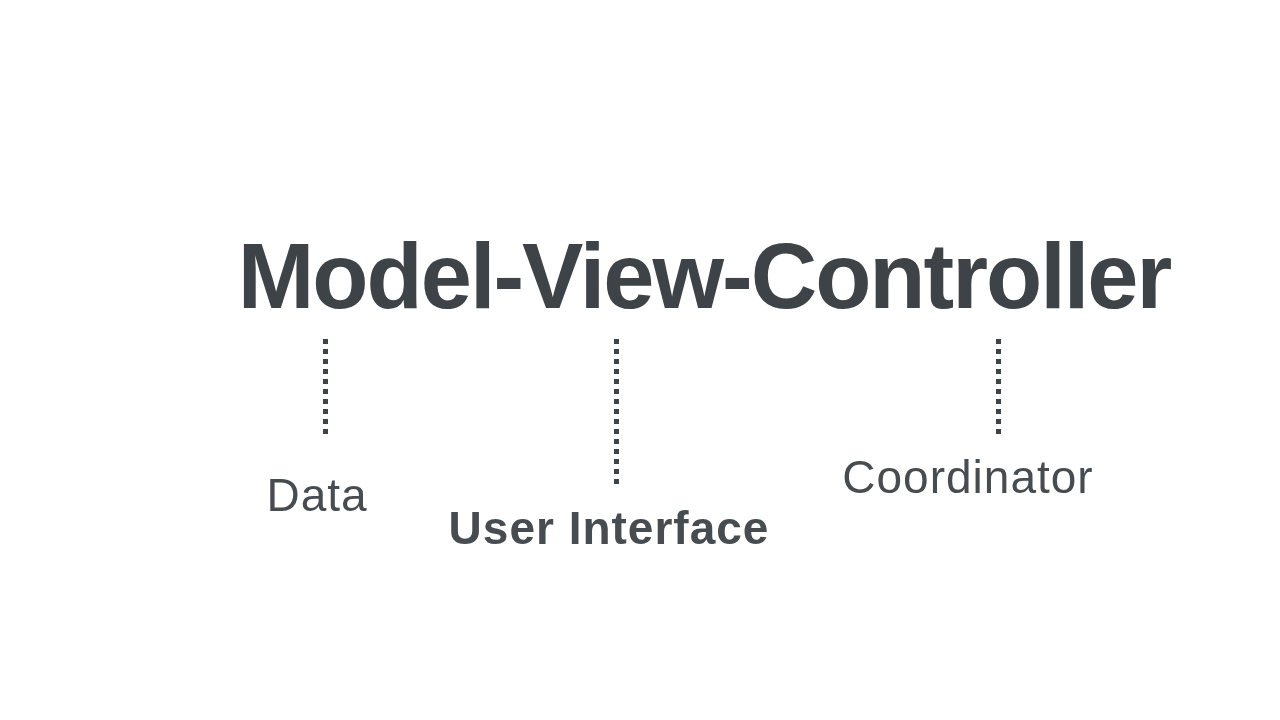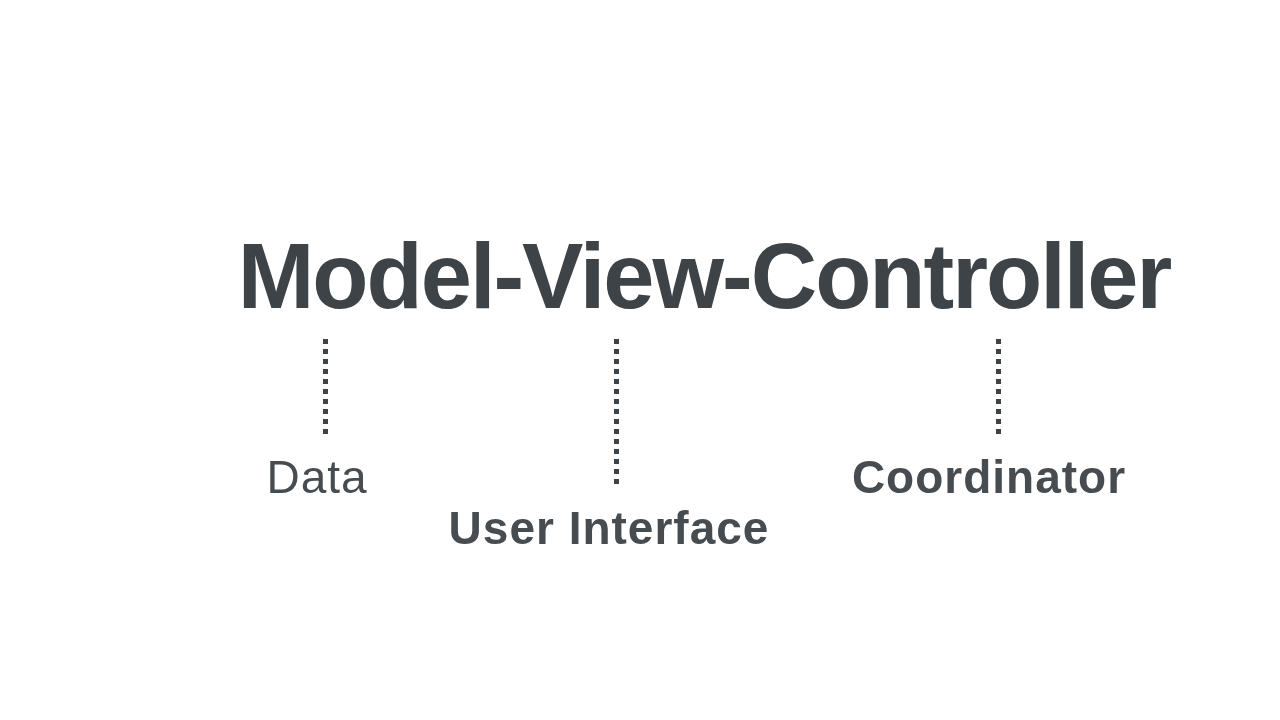--- a/index.html
+++ b/index.html
@@ -45,23 +45,23 @@
   .term-label {
     position: absolute;
     transform: translateX(-50%);
     font-size: 46px;
     font-weight: 400;
     line-height: 1;
     letter-spacing: 1px;
     color: var(--label-ink, #474c51);
     white-space: nowrap;
   }
-  .label-model      { left: 253px; top: 390px; }
+  .label-model      { left: 253px; top: 408px; }
   .label-view       { left: 545px; top: 441px; font-weight: bold; }
-  .label-controller { left: 925px; top: 390px; font-weight: bold; }
+  .label-controller { left: 904px; top: 390px; }
 </style>
 </head>
 <body style="--ink: #3e4347; --label-ink: #474c51; background: rgb(255, 255, 255);">
 
 <div class="slide">
 
   <h1 class="diagram-title">Model-View-Controller</h1>
 
   <div class="connector connector-model"></div>
 

